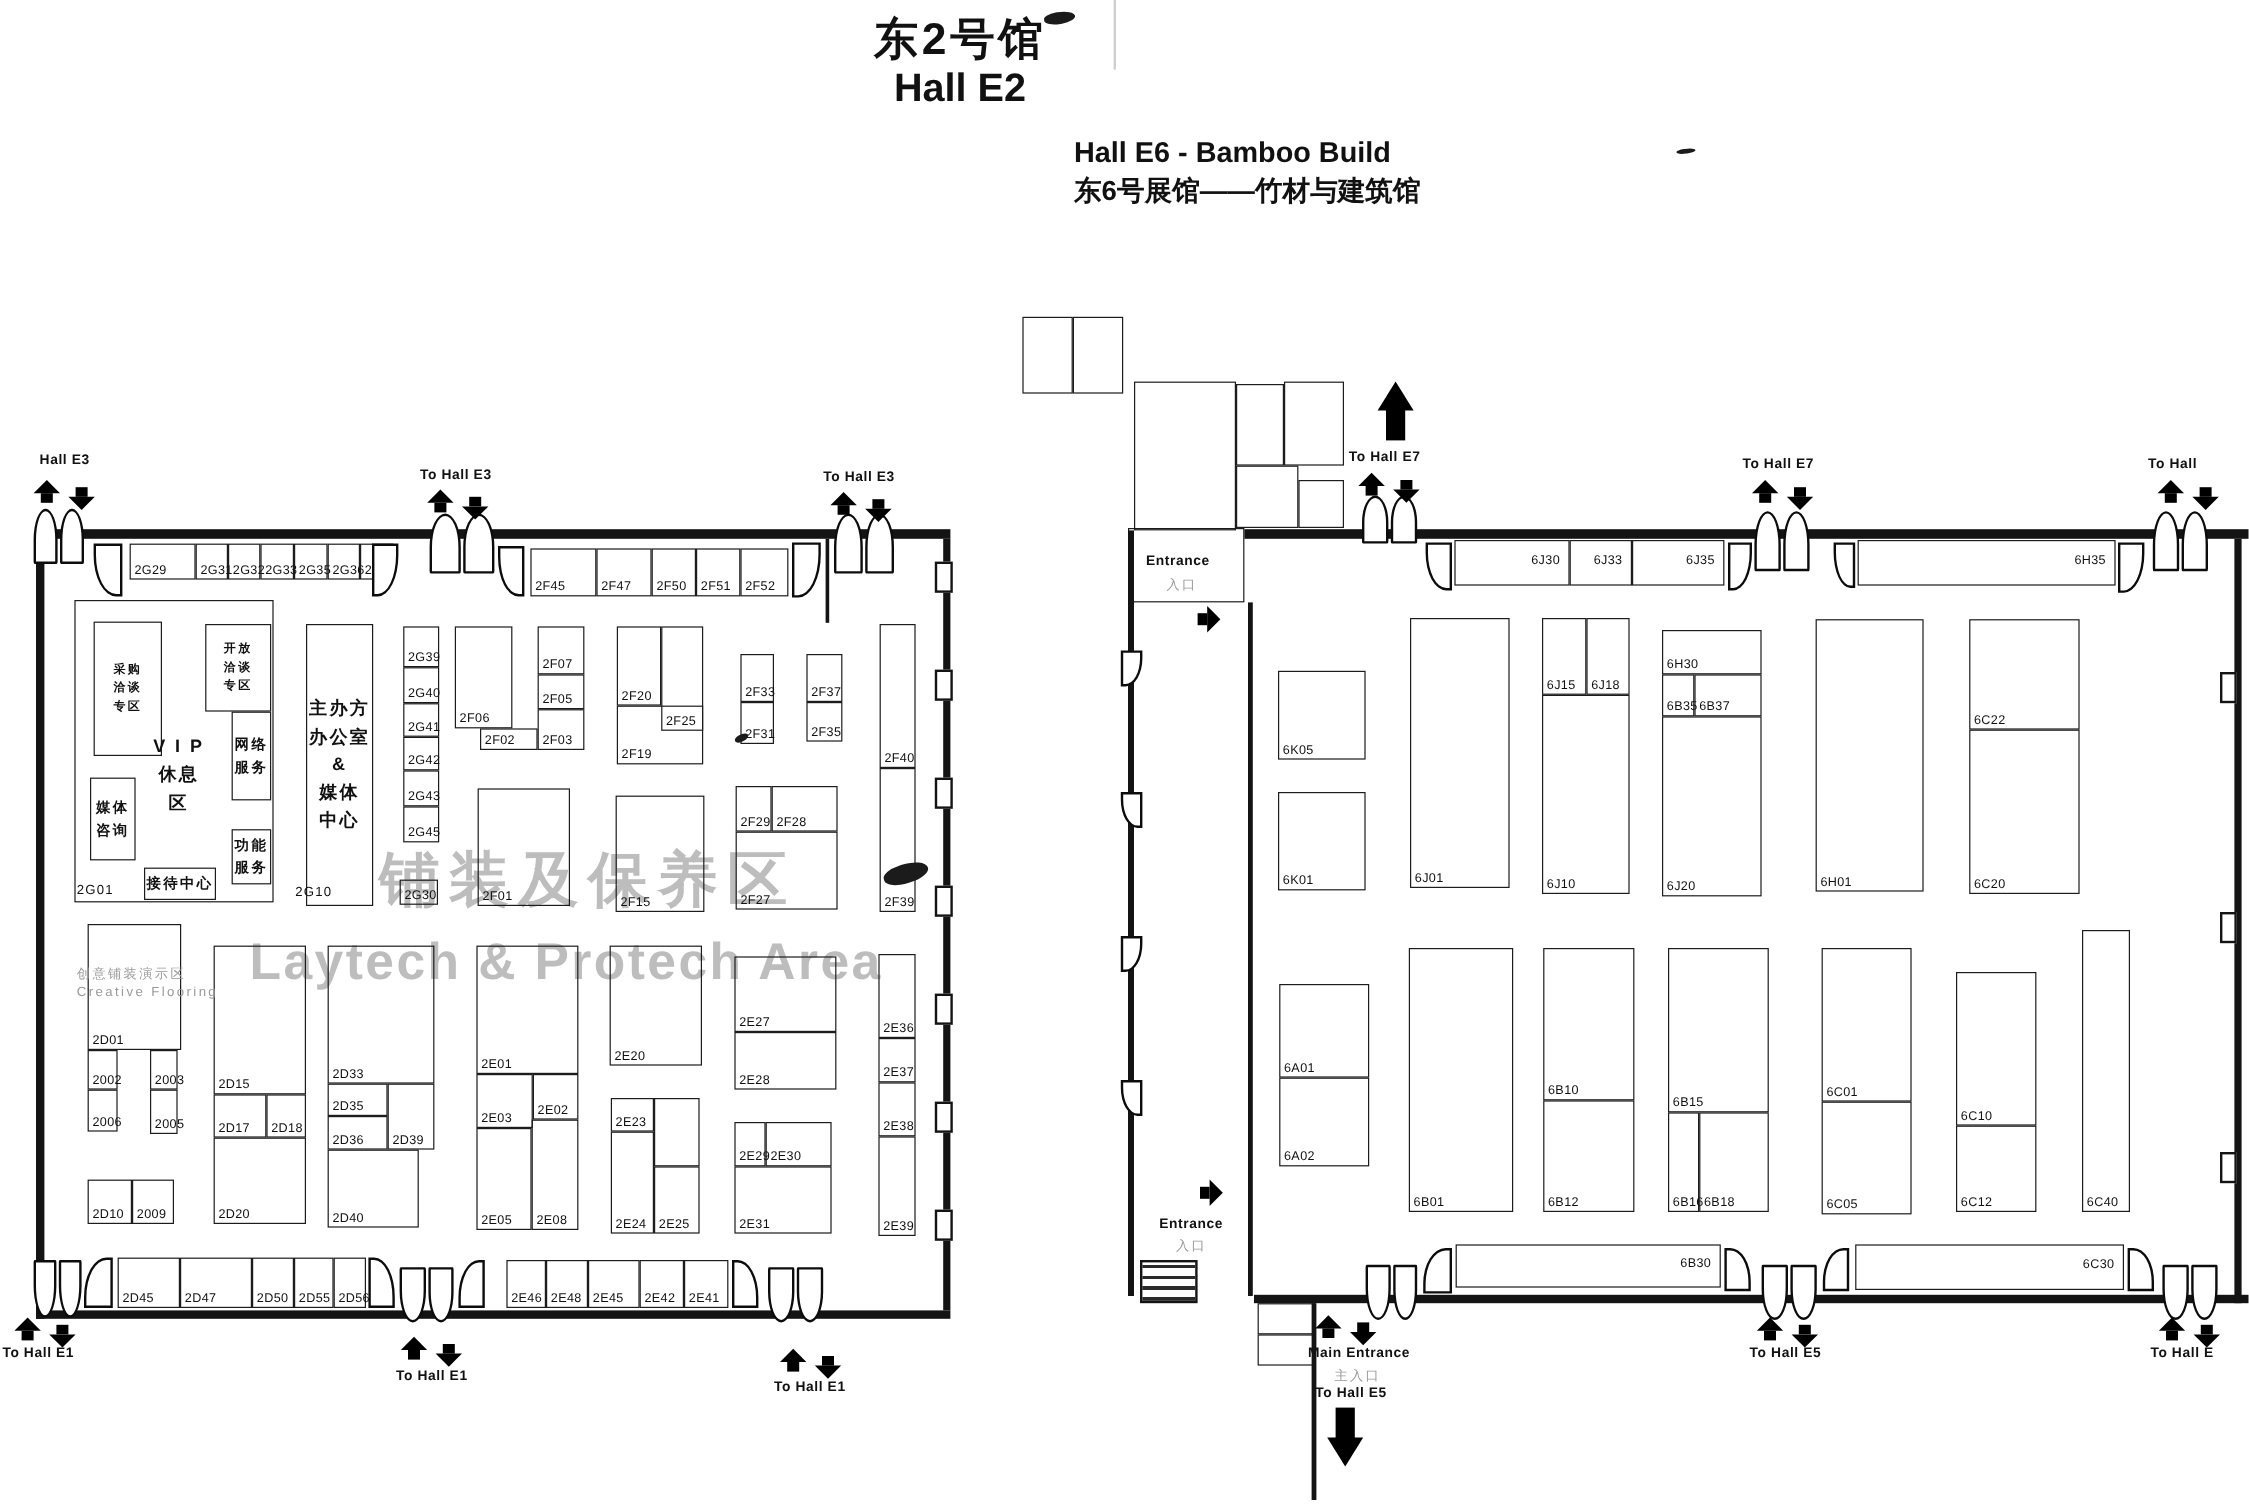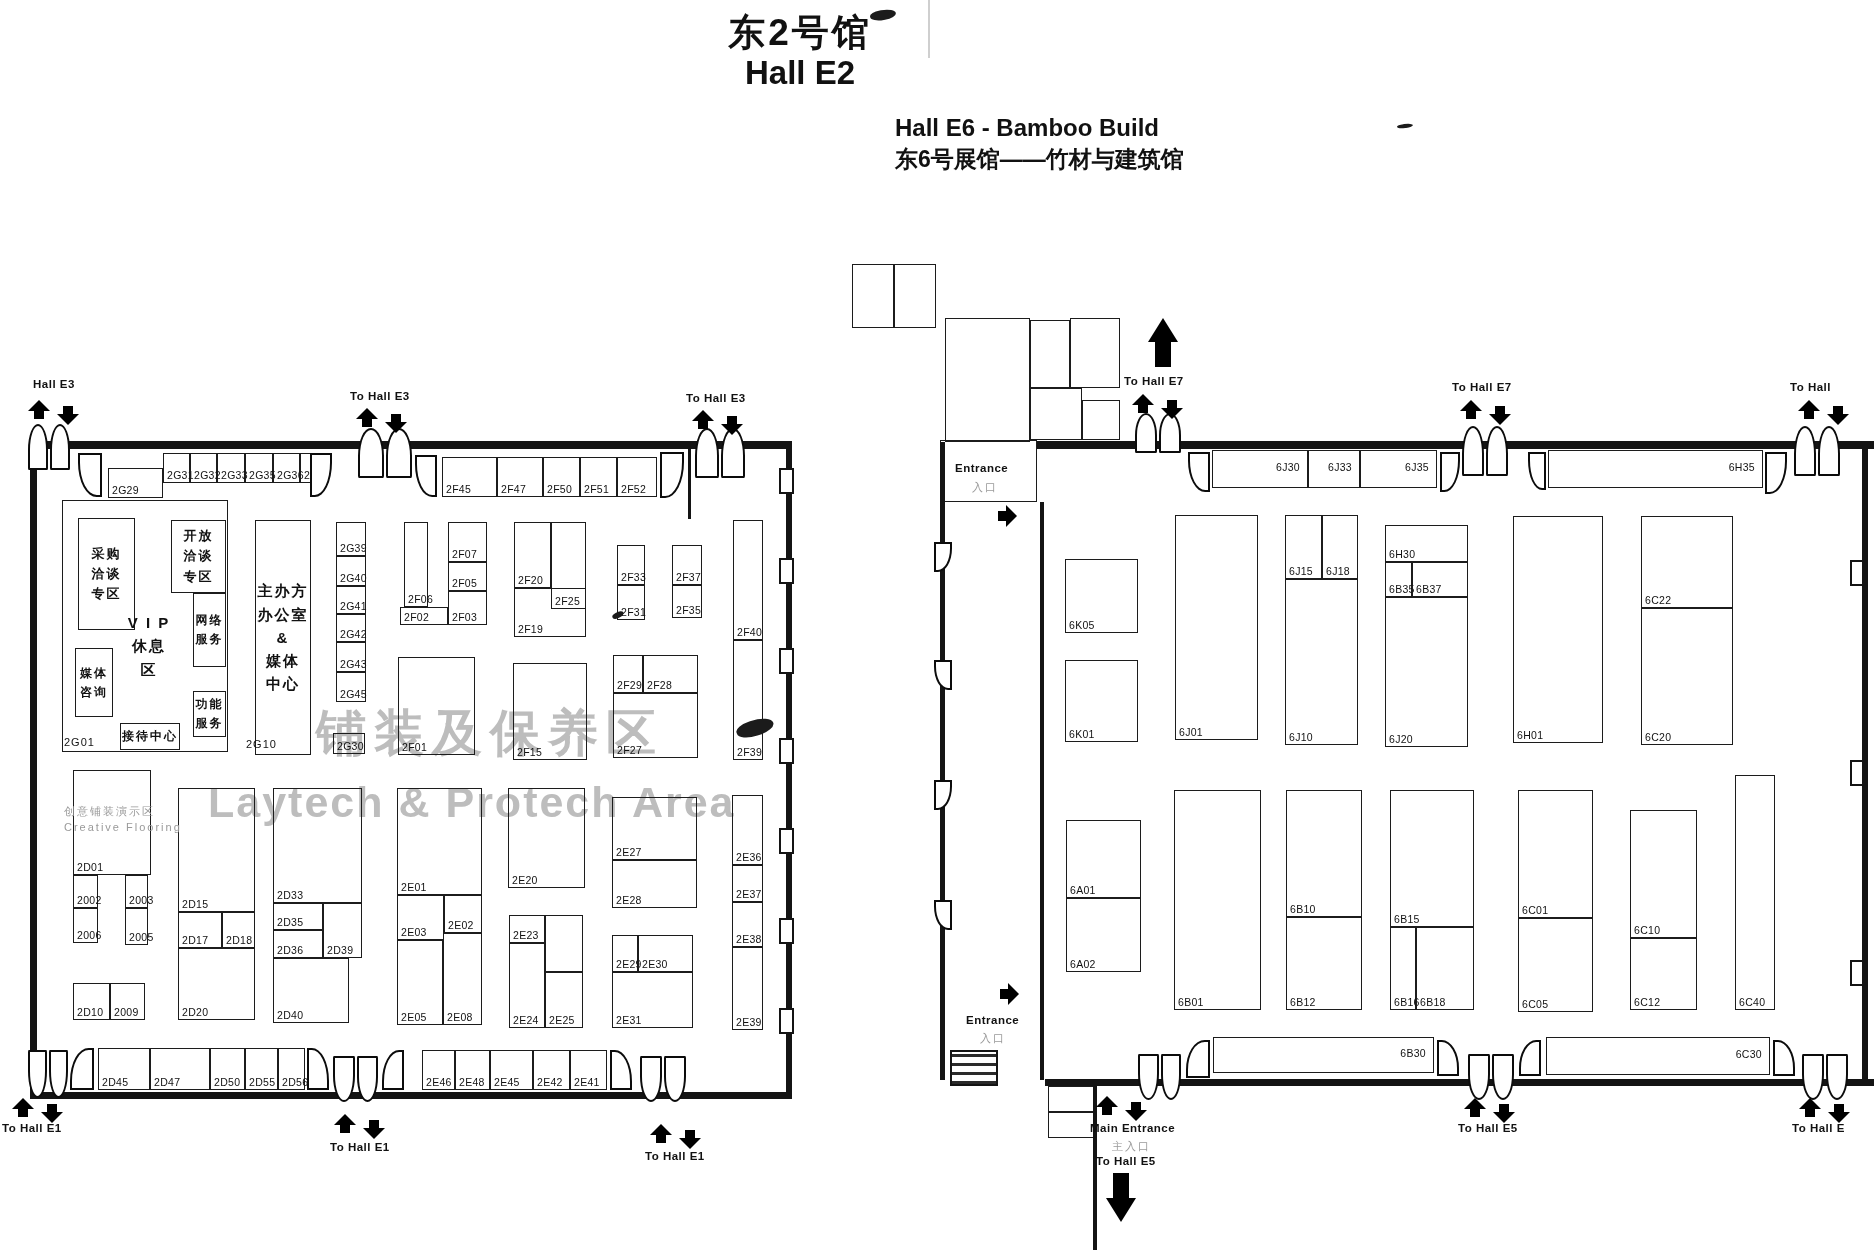--- a/index.html
+++ b/index.html
@@ -9,21 +9,21 @@
   #t1{left:600px;top:8px;width:400px;font-size:37px;letter-spacing:3px}
   #t2{left:600px;top:54px;width:400px;font-size:33px}
   #t3{left:895px;top:114px;width:500px;text-align:left;font-size:24px}
   #t4{left:895px;top:144px;width:500px;text-align:left;font-size:23px}
   .booth,.room{position:absolute;border:1.6px solid #1c1c1c;background:transparent;z-index:2;box-sizing:border-box}
   .panel{position:absolute;border:1.8px solid #1c1c1c;z-index:2;box-sizing:border-box}
   .blab{position:absolute;font-size:10.5px;letter-spacing:.3px;white-space:nowrap}
   .blab.bl{left:3px;bottom:1px}
   .blab.mr{right:7px;top:45%;transform:translateY(-50%)}
   .area{position:absolute;border:1.8px solid #1c1c1c;z-index:2;display:flex;align-items:center;justify-content:center;
-        text-align:center;font-weight:bold;font-size:13px;line-height:1.55;letter-spacing:2px;white-space:pre-line;box-sizing:border-box}
+        text-align:center;font-weight:bold;font-size:10px;line-height:1.55;letter-spacing:2px;white-space:pre-line;box-sizing:border-box}
   .noborder{border:none}
   .wall{position:absolute;background:#141414;z-index:3}
   .pillar{position:absolute;border:2px solid #141414;background:#fff;z-index:3;box-sizing:border-box}
   .door2{position:absolute;display:flex;gap:2px;z-index:4}
   .door2 span{flex:1;border:2.3px solid #0c0c0c;background:#fff;border-radius:90% 90% 8% 8% / 100% 100% 8% 8%;box-sizing:border-box}
   .door2.dflip span{border-radius:8% 8% 90% 90% / 8% 8% 100% 100%}
   .cdoor{position:absolute;border:2.3px solid #0c0c0c;background:#fff;border-radius:0 0 78% 0;z-index:4;box-sizing:border-box}
   .cdoor.fx{transform:scaleX(-1)}.cdoor.fy{transform:scaleY(-1)}.cdoor.fxy{transform:scale(-1,-1)}
   .lbl,.blbl,.glbl{position:absolute;z-index:5;white-space:nowrap}
   .lbl{font-size:11px;letter-spacing:1px}
@@ -60,21 +60,21 @@
     <div class="wall" style="left: 30px; top: 1092px; width: 762px; height: 7px;"></div>
     <div class="wall" style="left: 786px; top: 449px; width: 6px; height: 643px;"></div>
     <div class="wall" style="left: 688px; top: 449px; width: 3px; height: 70px;"></div>
     <div class="pillar" style="left: 779px; top: 468px; width: 15px; height: 26px;"></div>
     <div class="pillar" style="left: 779px; top: 558px; width: 15px; height: 26px;"></div>
     <div class="pillar" style="left: 779px; top: 648px; width: 15px; height: 26px;"></div>
     <div class="pillar" style="left: 779px; top: 738px; width: 15px; height: 26px;"></div>
     <div class="pillar" style="left: 779px; top: 828px; width: 15px; height: 26px;"></div>
     <div class="pillar" style="left: 779px; top: 918px; width: 15px; height: 26px;"></div>
     <div class="pillar" style="left: 779px; top: 1008px; width: 15px; height: 26px;"></div>
-    <div class="booth" style="left: 108px; top: 468px; width: 55px; height: 30px;">
+    <div class="booth" style="left: 108px; top: 453px; width: 55px; height: 30px;">
       <span class="blab bl">2G29</span>
     </div>
     <div class="booth" style="left: 163px; top: 453px; width: 27px; height: 30px;">
       <span class="blab bl">2G31</span>
     </div>
     <div class="booth" style="left: 190px; top: 453px; width: 27px; height: 30px;">
       <span class="blab bl">2G32</span>
     </div>
     <div class="booth" style="left: 217px; top: 453px; width: 28px; height: 30px;">
       <span class="blab bl">2G33</span>
@@ -140,21 +140,21 @@
     </div>
     <div class="booth" style="left: 336px; top: 642px; width: 30px; height: 30px;">
       <span class="blab bl">2G43</span>
     </div>
     <div class="booth" style="left: 336px; top: 672px; width: 30px; height: 30px;">
       <span class="blab bl">2G45</span>
     </div>
     <div class="booth" style="left: 333px; top: 733px; width: 32px; height: 21px;">
       <span class="blab bl">2G30</span>
     </div>
-    <div class="booth" style="left: 404px; top: 522px; width: 24px; height: 85px;">
+    <div class="booth" style="left: 379px; top: 522px; width: 48px; height: 85px;">
       <span class="blab bl">2F06</span>
     </div>
     <div class="booth" style="left: 448px; top: 522px; width: 39px; height: 40px;">
       <span class="blab bl">2F07</span>
     </div>
     <div class="booth" style="left: 448px; top: 562px; width: 39px; height: 29px;">
       <span class="blab bl">2F05</span>
     </div>
     <div class="booth" style="left: 400px; top: 607px; width: 48px; height: 18px;">
       <span class="blab bl">2F02</span>

